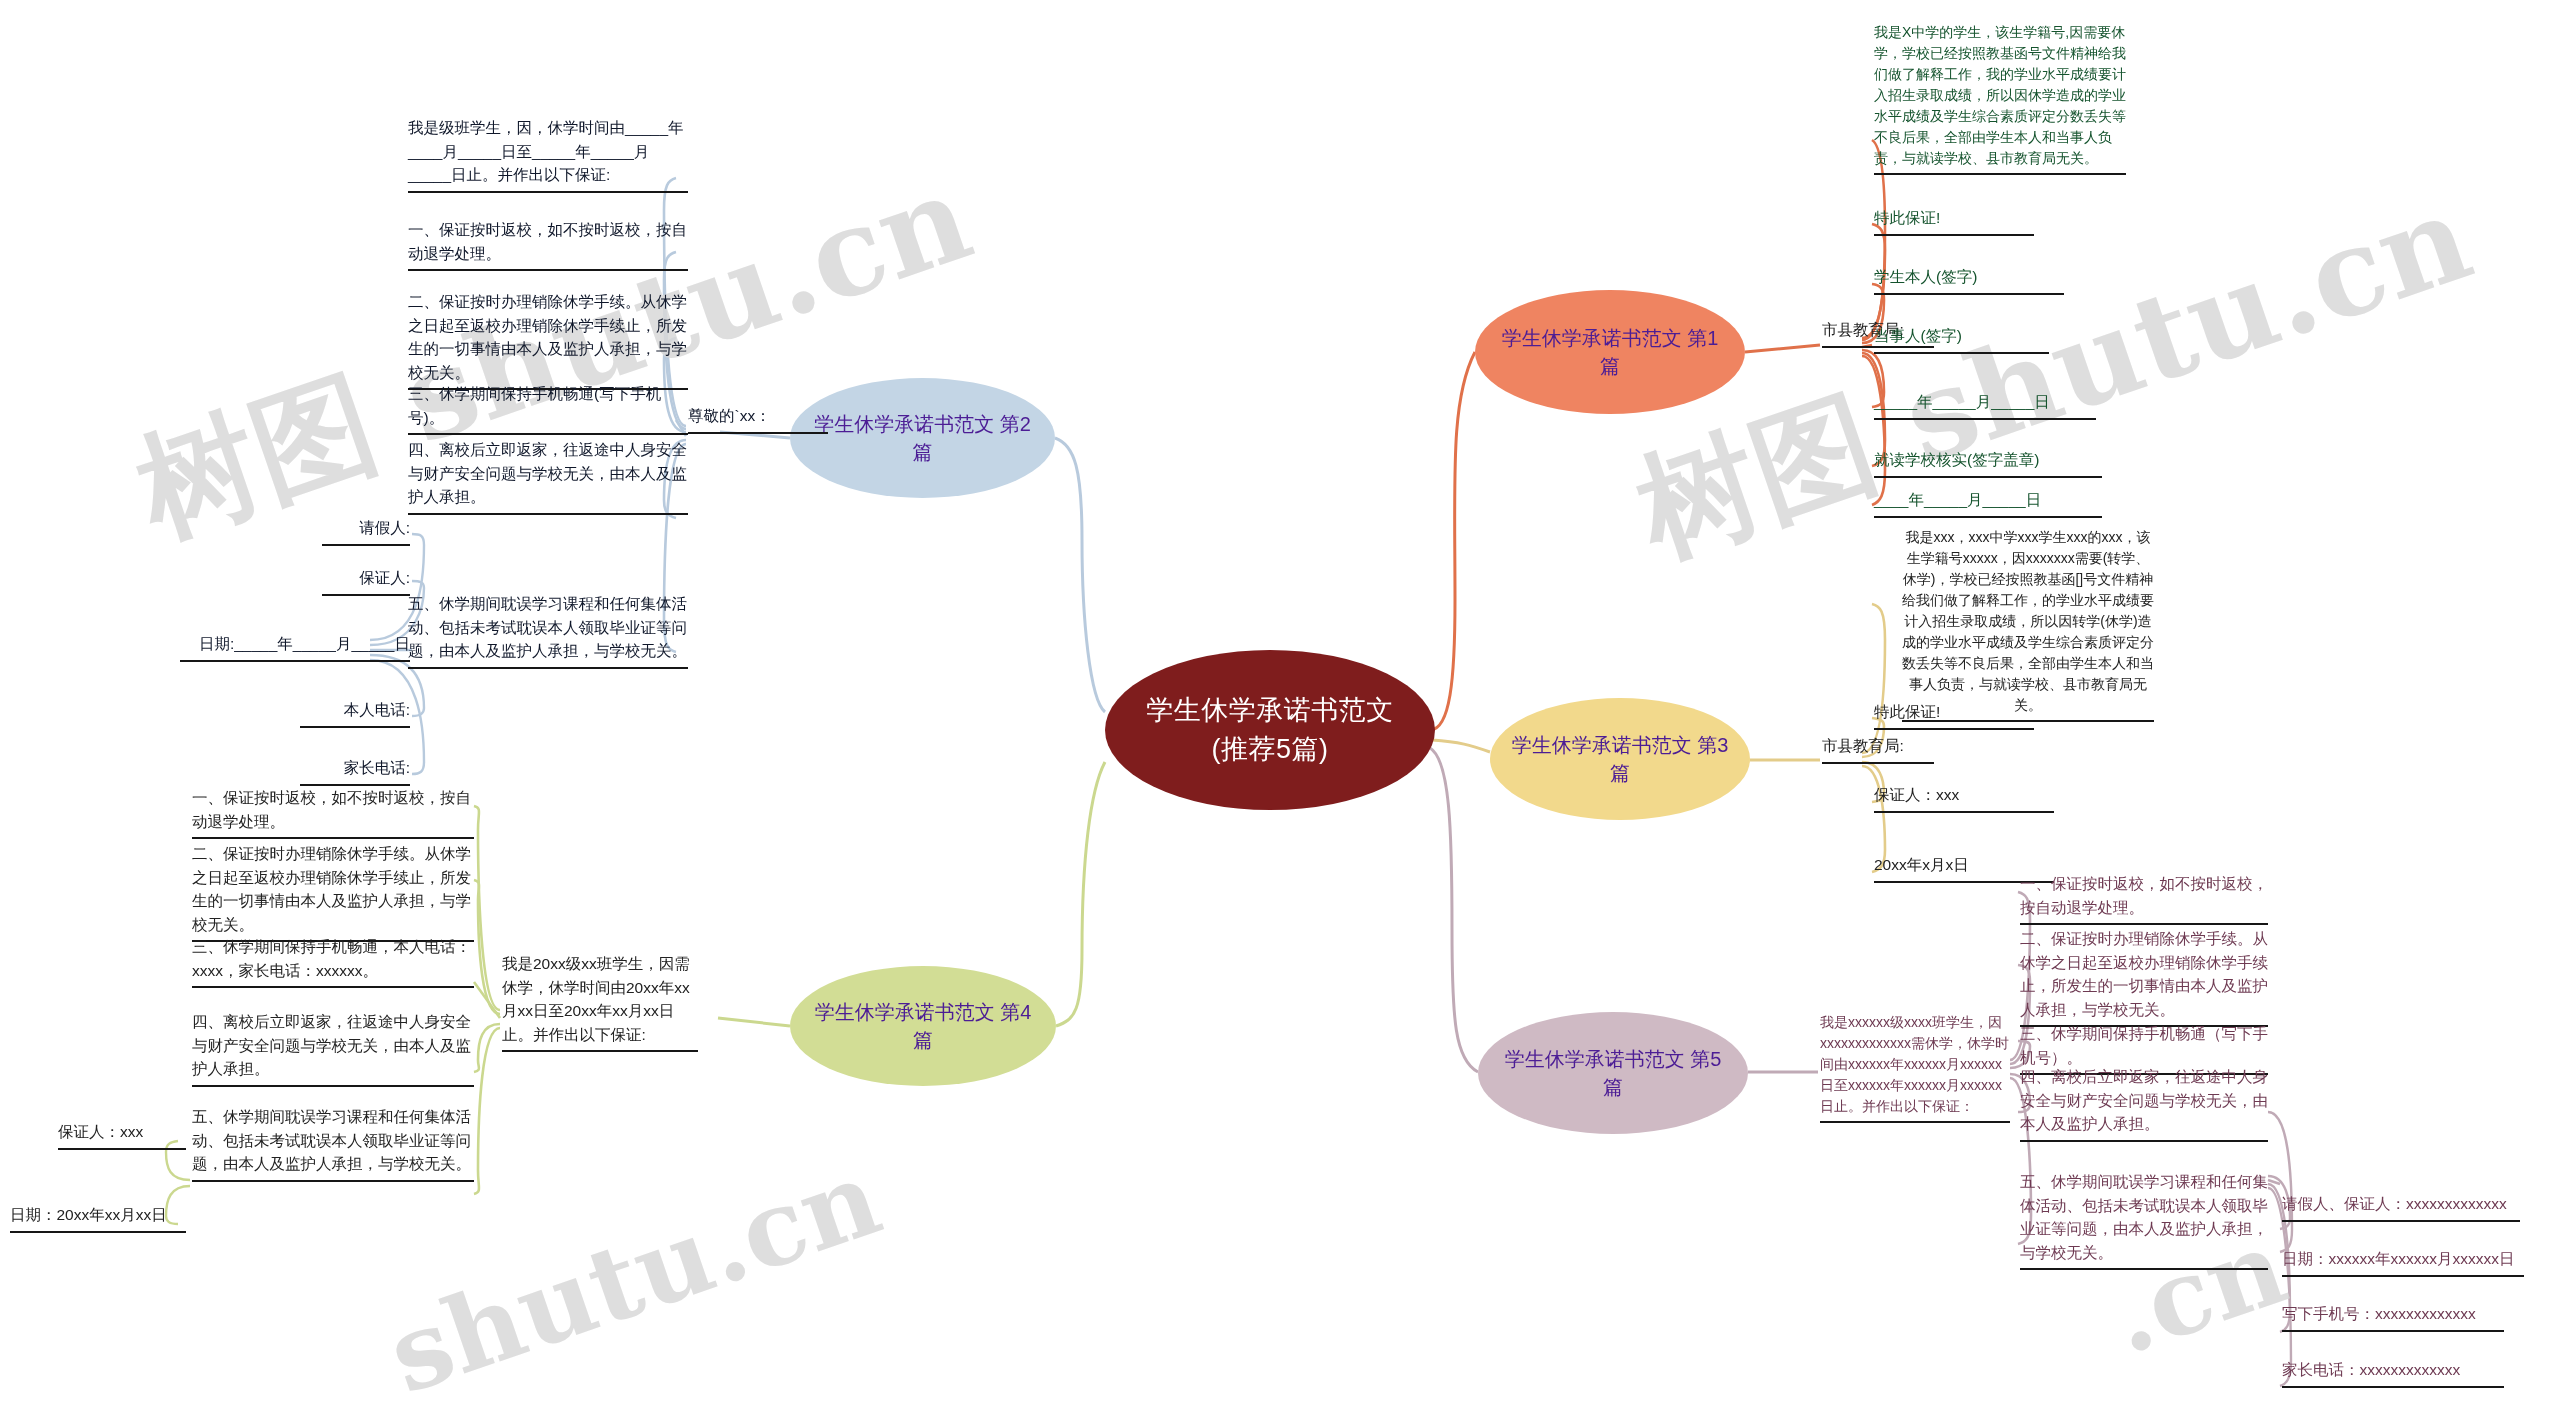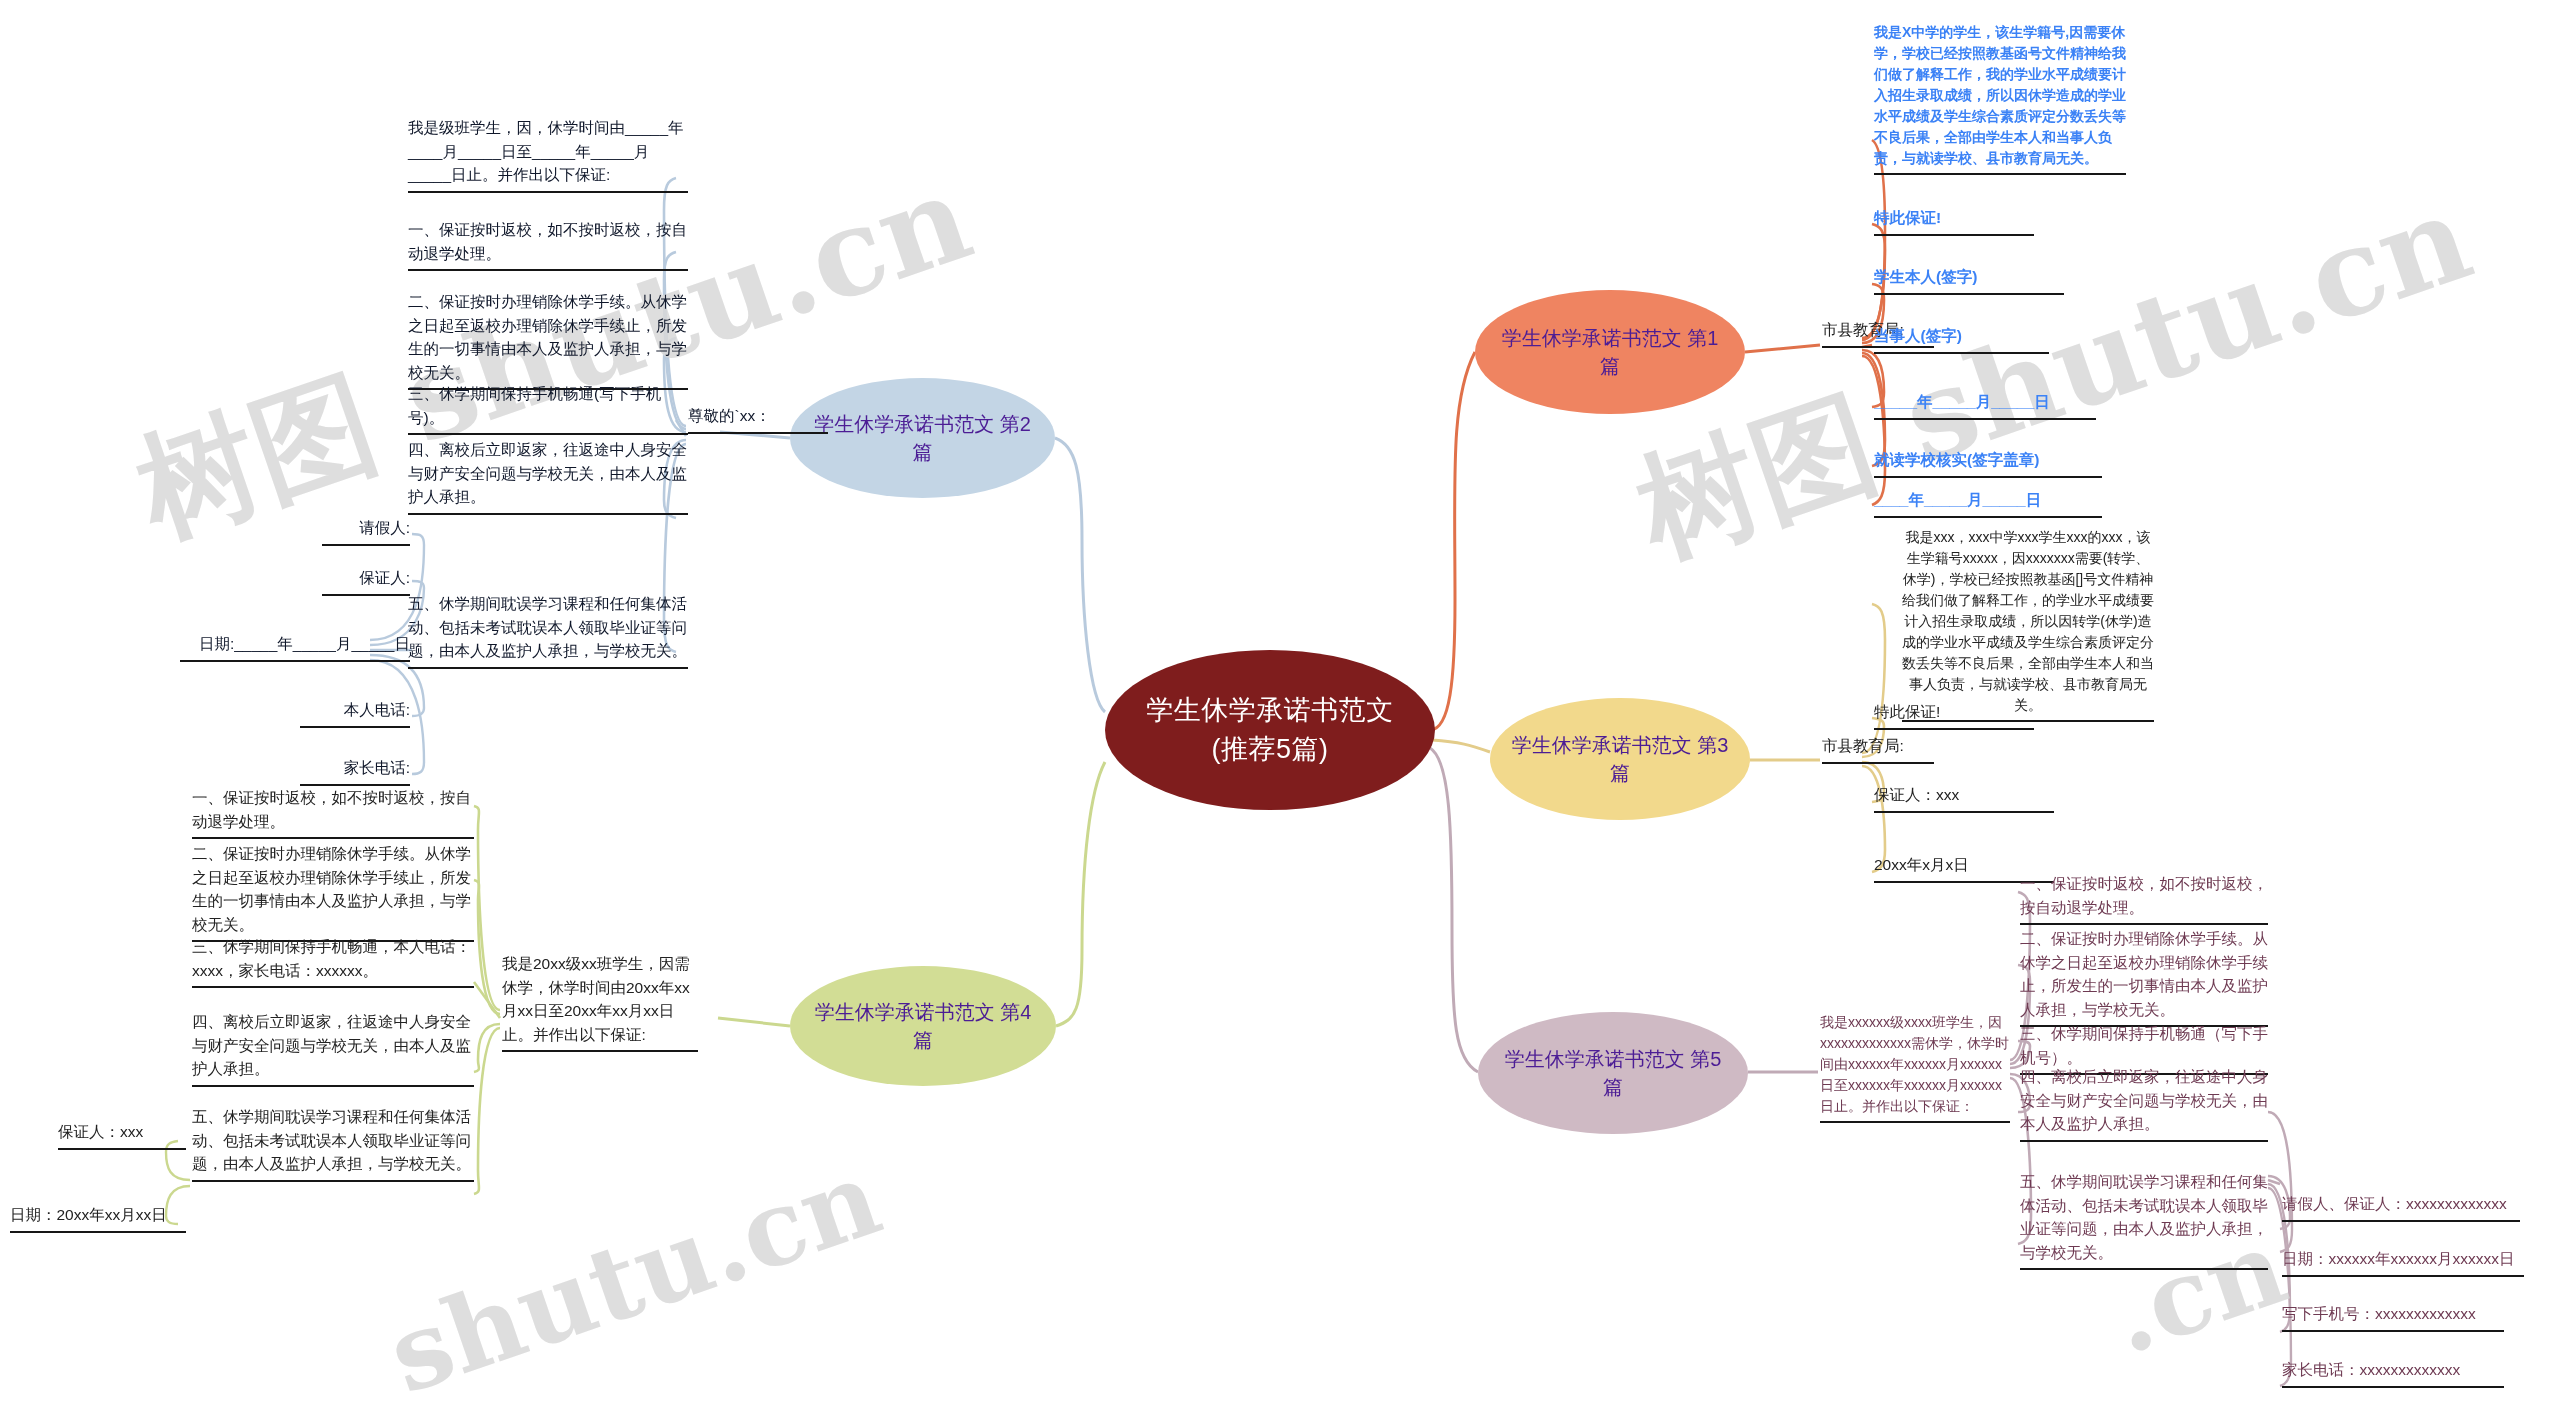--- a/index.html
+++ b/index.html
@@ -41,21 +41,21 @@
     padding:0 0 4px 0;
     border-bottom:2.5px solid #161616;
     white-space:normal;
     word-break:break-word;
   }
   .leaf.tiny{font-size:14px;line-height:1.5;}
   .leaf-in{display:block;}
 
   
   .c-blue  {color:#0f172a;}
-  .c-org   {color:#3b82f6;font-weight:bold;}
+  .c-org   {color:#14532d;}
   .c-dark  {color:#222222;}
   .c-mauve {color:#6e3a52;}
 </style>
 </head>
 <body>
 
 <div id="stage">
 
   <svg id="wires" viewBox="0 0 2560 1412">
 

